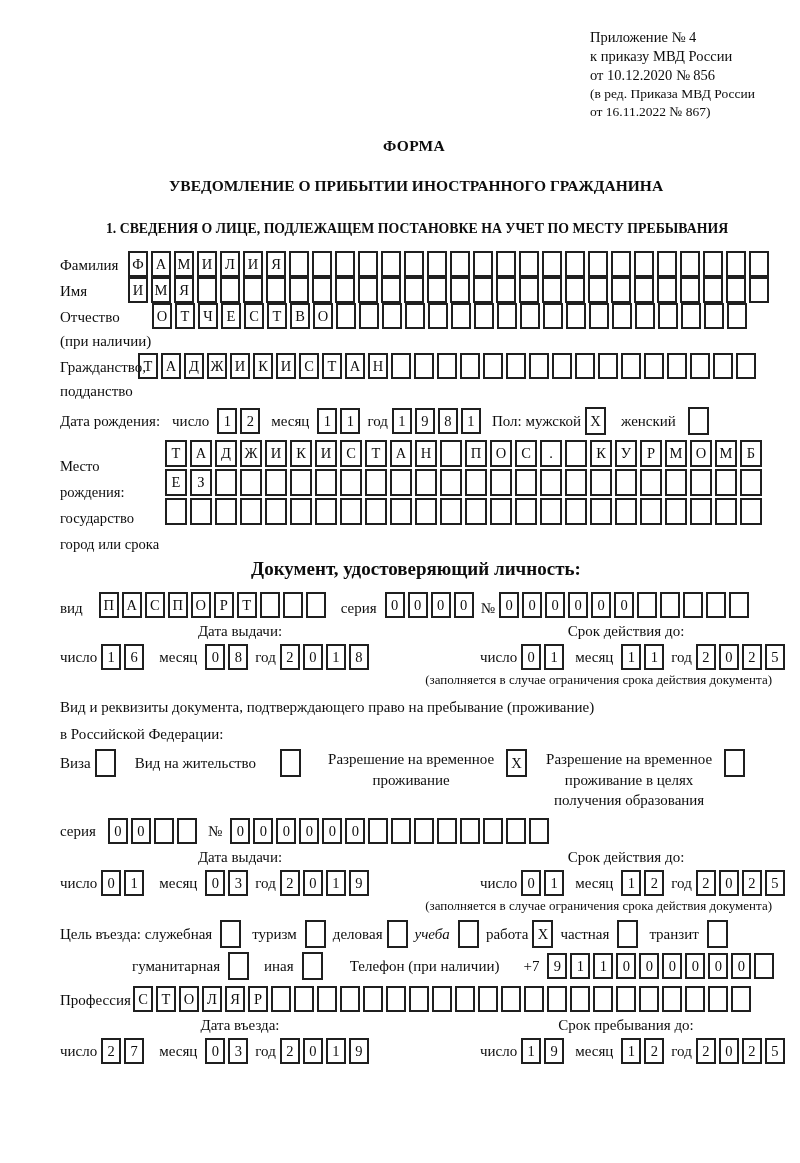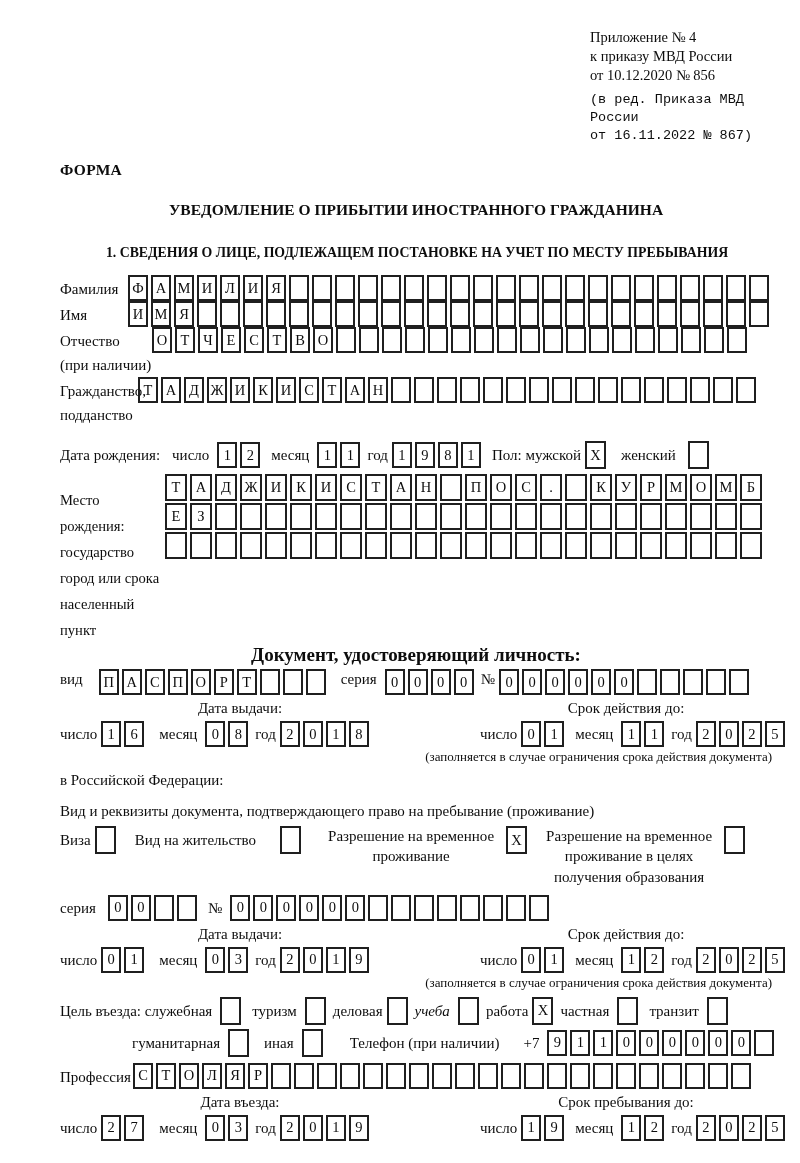--- a/index.html
+++ b/index.html
@@ -8,23 +8,23 @@
     width:800px; height:1163px;
     font-family:"Liberation Serif", serif;
     color:#0d0d0d;
     position:relative;
     overflow:hidden;
   }
   .page { padding:28px 28px 0 60px; }
 
   
   .hdr-right { margin-left:530px; font-size:14.5px; line-height:1.32; }
-  .hdr-right .rev { margin-top:6px; font-size:13.5px;font-family:Liberation Mono, monospace; }
-
-  .forma { text-align:left; padding-right:4px; font-weight:bold; font-size:15.5px; margin-top:16px; letter-spacing:.3px; }
+  .hdr-right .rev { font-size:13.5px; }
+
+  .forma { text-align:center; padding-right:4px; font-weight:bold; font-size:15.5px; margin-top:16px; letter-spacing:.3px; }
 
   .title { text-align:center; font-weight:bold; font-size:15.5px; margin-top:20px; line-height:1.45; }
   .uline { display:inline-block; width:56px; border-bottom:2px solid #333; margin-left:10px; height:14px; }
 
   .sec { margin-top:24px; font-weight:bold; font-size:13.8px; text-align:center; margin-left:-18px; width:750px; }
 
   
   .frow { display:flex; align-items:flex-start; }
   .lbl { font-size:15px; padding-top:4px; line-height:1.35; flex:none; }
   .lblcol { flex:none; font-size:15px; line-height:1.8; padding-top:2px; }
@@ -225,21 +225,21 @@
         <span class="box"></span>
         <span class="box"></span>
         <span class="box"></span>
         <span class="box"></span>
         <span class="box"></span>
         <span class="box"></span>
         <span class="box"></span>
       </div>
   </div>
 
-  <div class="frow" style="margin-top:14px; align-items:center;">
+  <div class="frow" style="margin-top:4px; align-items:center;">
     <div class="lbl" style="padding-top:0;">Дата рождения:</div>
     <div class="gap12"></div>
     <span class="lbl" style="padding-top:0;">число</span>
       <div class="gap8"></div>
     <div class="boxrow">
         <span class="box">1</span>
         <span class="box">2</span>
       </div>
       <div class="gap8"></div>
     <span class="lbl" style="padding-top:0;">месяц</span>
@@ -269,21 +269,20 @@
     <div class="boxrow chk">
         <span class="box"></span>
       </div>
   </div>
 
   <div class="frow" style="margin-top:5px;">
     <div class="lblcol w105" style="line-height:1.78; font-size:14.6px;">
       <div>Место рождения:</div>
       <div>государство</div>
       <div>город или срока</div>
-      <div>населенный пункт</div>
     </div>
     <div class="stack">
       <div class="boxrow wide">
           <span class="box">Т</span>
           <span class="box">А</span>
           <span class="box">Д</span>
           <span class="box">Ж</span>
           <span class="box">И</span>
           <span class="box">К</span>
           <span class="box">И</span>
@@ -357,21 +356,21 @@
           <span class="box"></span>
           <span class="box"></span>
           <span class="box"></span>
           <span class="box"></span>
         </div>
     </div>
   </div>
 
   <div style="text-align:center; font-weight:bold; font-size:19px; margin-top:0px;">Документ, удостоверяющий личность:</div>
 
-  <div class="frow" style="margin-top:3px; align-items:flex-start;">
+  <div class="frow" style="margin-top:12px; align-items:flex-end;">
     <div class="lbl" style="padding-top:0;">вид</div>
     <div class="gap16"></div>
     <div class="boxrow">
         <span class="box">П</span>
         <span class="box">А</span>
         <span class="box">С</span>
         <span class="box">П</span>
         <span class="box">О</span>
         <span class="box">Р</span>
         <span class="box">Т</span>
@@ -455,22 +454,22 @@
       <div class="boxrow">
           <span class="box">2</span>
           <span class="box">0</span>
           <span class="box">2</span>
           <span class="box">5</span>
         </div>
     </div>
   </div>
   <div class="note">(заполняется в случае ограничения срока действия документа)</div>
 
+  <div class="plain">Вид и реквизиты документа, подтверждающего право на пребывание (проживание)</div>
   <div class="plain" style="margin-top:4px;">в Российской Федерации:</div>
-  <div class="plain">Вид и реквизиты документа, подтверждающего право на пребывание (проживание)</div>
 
   <div class="permits">
     <div class="permit-item">
       <span class="lbl" style="padding-top:4px;">Виза</span>
         <div class="gap4"></div>
       <div class="boxrow chk">
           <span class="box"></span>
         </div>
     </div>
     <div class="gap16"></div>

